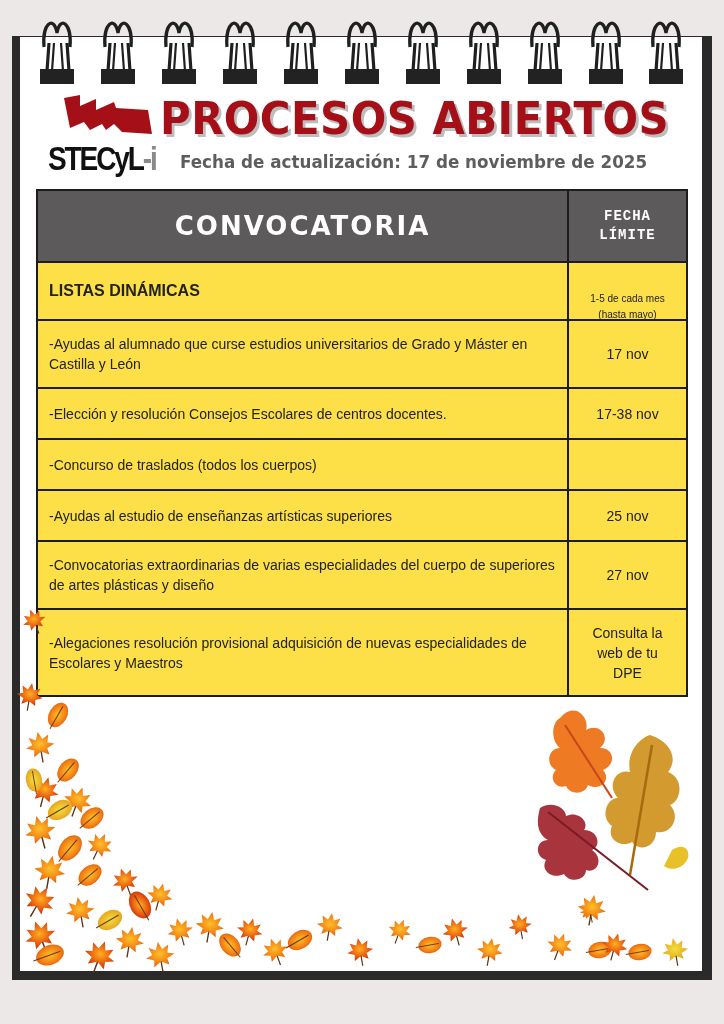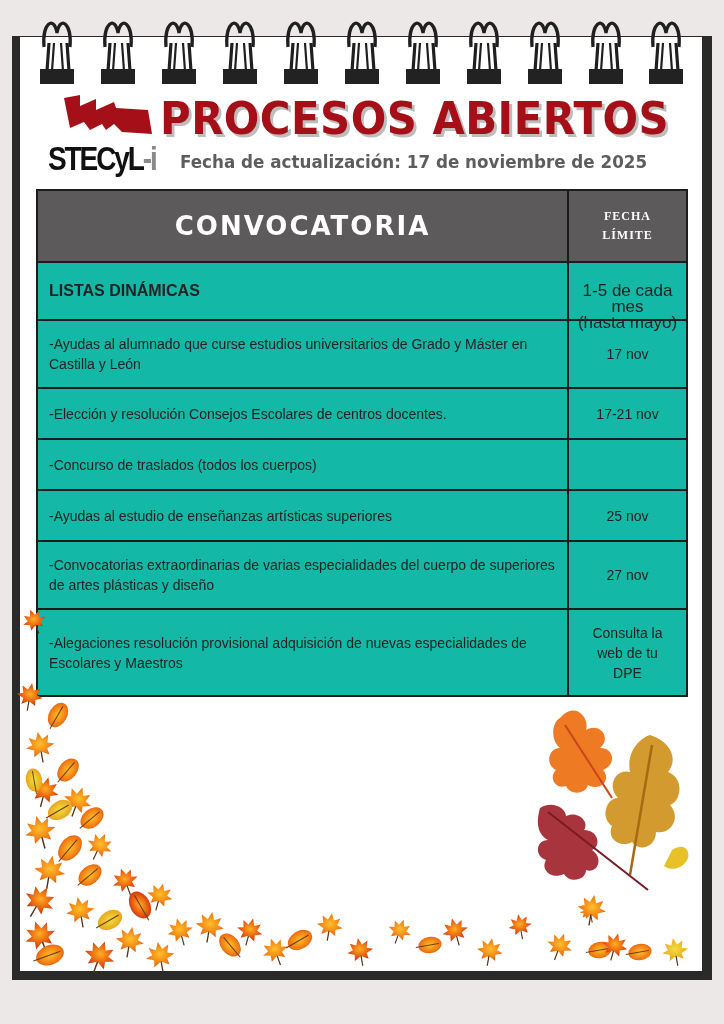--- a/index.html
+++ b/index.html
@@ -34,44 +34,44 @@
     transform: scaleX(0.93); transform-origin: left top;
   }
   .subtitle {
     position: absolute; left: 180px; top: 151px;
     font-family: "DejaVu Sans", sans-serif; font-weight: bold; font-size: 18px;
     color: #5d5d5d; white-space: nowrap; transform: scaleX(0.93); transform-origin: left top;
   }
 
   .table {
     position: absolute; left: 36px; top: 189px; width: 652px;
-    border: 2px solid #1c1c1c; border-collapse: collapse; background: #14b8a6;
+    border: 2px solid #1c1c1c; border-collapse: collapse; background: #fde047;
   }
   .row { display: flex; border-top: 2px solid #1c1c1c; }
   .row:first-child { border-top: none; }
   .cell-main {
     width: 531px; border-right: 2px solid #1c1c1c;
     display: flex; align-items: center; padding: 16px 11px;
     font-size: 14px; line-height: 20px; color: #222;
   }
   .cell-date {
     flex: 1; display: flex; align-items: center; justify-content: center;
     text-align: center; font-size: 14px; line-height: 20px; color: #222; padding: 0 6px;
   }
   .row.header { background: #5c5a5a; height: 70px; }
   .row.header .cell-main {
     justify-content: center; color: #fff; font-family: "DejaVu Sans", sans-serif;
     font-weight: bold; font-size: 26px; letter-spacing: 2px; padding: 0;
   }
   .row.header .cell-date {
-    color: #fff; font-family: Liberation Serif, serif; font-weight: bold;
-    font-size: 12px; letter-spacing: 1px; line-height: 19px;
+    color: #fff; font-family: Liberation Mono, monospace; font-weight: bold;
+    font-size: 14px; letter-spacing: 1px; line-height: 19px;
   }
   .row.section .cell-main { font-weight: bold; font-size: 16px; }
-  .row.section .cell-date { font-size: 17px; line-height: 16px; margin-top: 32px; }
+  .row.section .cell-date { font-size: 10px; line-height: 16px; margin-top: 32px; }
 
   .leaves { position: absolute; left: 0; top: 0; width: 724px; height: 1024px; pointer-events: none; }
 </style>
 </head>
 <body>
 
 <div class="paper">
   <div class="paper-inner"></div>
 </div>
 
@@ -121,21 +121,21 @@
     <div class="cell-date">
       <div><span>1-5 de cada mes</span><br><span>(hasta mayo)</span></div>
     </div>
   </div>
   <div class="row" style="height:68px">
     <div class="cell-main">-Ayudas al alumnado que curse estudios universitarios de Grado y Máster en Castilla y León</div>
     <div class="cell-date">17 nov</div>
   </div>
   <div class="row" style="height:51px">
     <div class="cell-main">-Elección y resolución Consejos Escolares de centros docentes.</div>
-    <div class="cell-date">17-21 nov</div>
+    <div class="cell-date">17-38 nov</div>
   </div>
   <div class="row" style="height:51px">
     <div class="cell-main">-Concurso de traslados (todos los cuerpos)</div>
   </div>
   <div class="row" style="height:51px">
     <div class="cell-main">-Ayudas al estudio de enseñanzas artísticas superiores</div>
     <div class="cell-date">25 nov</div>
   </div>
   <div class="row" style="height:68px">
     <div class="cell-main">-Convocatorias extraordinarias de varias especialidades del cuerpo de superiores de artes plásticas y diseño</div>

